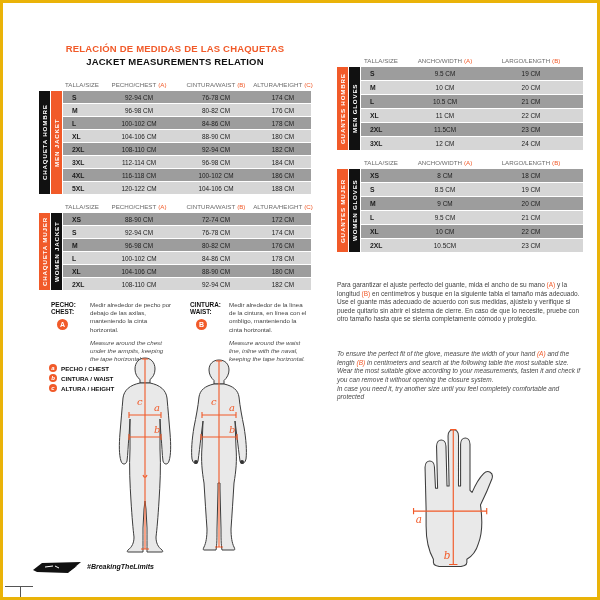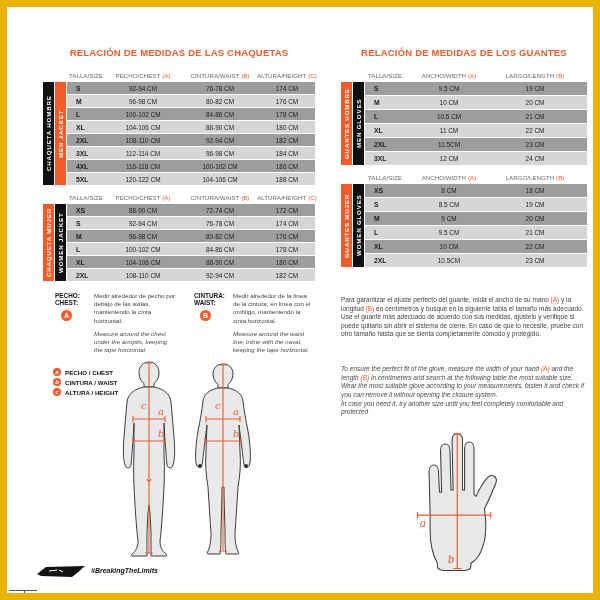--- a/index.html
+++ b/index.html
@@ -1,19 +1,19 @@
 <!DOCTYPE html>
 <html><head>
 <meta charset="utf-8">
 <style>
   :root{ --accent:#f15a29; --row-dark:#9d9d9d; --row-light:#d6d6d6; --ink:#1c1c1c; }
   *{margin:0;padding:0;box-sizing:border-box;}
   html,body{background:#fff;}
   body{font-family:"Liberation Sans",sans-serif;}
-  .page{position:relative;width:600px;height:600px;background:#fff;border:7px solid #eab308;overflow:hidden;}
+  .page{position:relative;width:600px;height:600px;background:#fff;border:3px solid #eab308;overflow:hidden;}
 
   .col{position:absolute;top:40px;}
   .col-left{left:36px;width:272px;}
   .col-right{left:334px;width:246px;}
 
   .title-es{color:var(--accent);font-size:9.5px;font-weight:bold;text-align:center;letter-spacing:.2px;}
   .title-en{color:#101010;font-size:9.5px;font-weight:bold;text-align:center;letter-spacing:.2px;margin-top:2px;}
 
   .tblock{margin-top:14px;}
   .tblock.second{margin-top:9px;}
@@ -73,20 +73,21 @@
   .measure{stroke:var(--accent);stroke-width:1.1;fill:none;}
   .mlabel{fill:var(--accent);font-family:"DejaVu Serif",serif;font-style:italic;font-size:10px;}
 </style>
 </head>
 <body>
 
 <div class="page">
 
   <div class="col col-left">
     <div class="title-es">RELACIÓN DE MEDIDAS DE LAS CHAQUETAS</div>
+    <div class="title-en">JACKET MEASUREMENTS RELATION</div>
 
     <div class="tblock jk">
       <div class="thead">
         <span class="hc w1">TALLA/SIZE</span>
         <span class="hc w2">
             <span>PECHO/CHEST</span>
             <span class="hl">(A)</span>
           </span>
         <span class="hc w3">
             <span>CINTURA/WAIST</span>
@@ -247,21 +248,20 @@
         </div>
         <div class="help-desc">
           <span>Medir alrededor de la línea de la cintura, en línea con el ombligo, manteniendo la cinta horizontal.</span>
           <span class="en">Measure around the waist line, inline with the naval, keeping the tape horizontal.</span>
         </div>
       </div>
     </div>
   </div>
 
   <div class="col col-right">
-    <div class="title-es">RELACIÓN DE MEDIDAS DE LOS GUANTES</div>
 
     <div class="tblock gl">
       <div class="thead">
         <span class="hc w1">TALLA/SIZE</span>
         <span class="hc w2">
             <span>ANCHO/WIDTH</span>
             <span class="hl">(A)</span>
           </span>
         <span class="hc w3">
             <span>LARGO/LENGTH</span>

